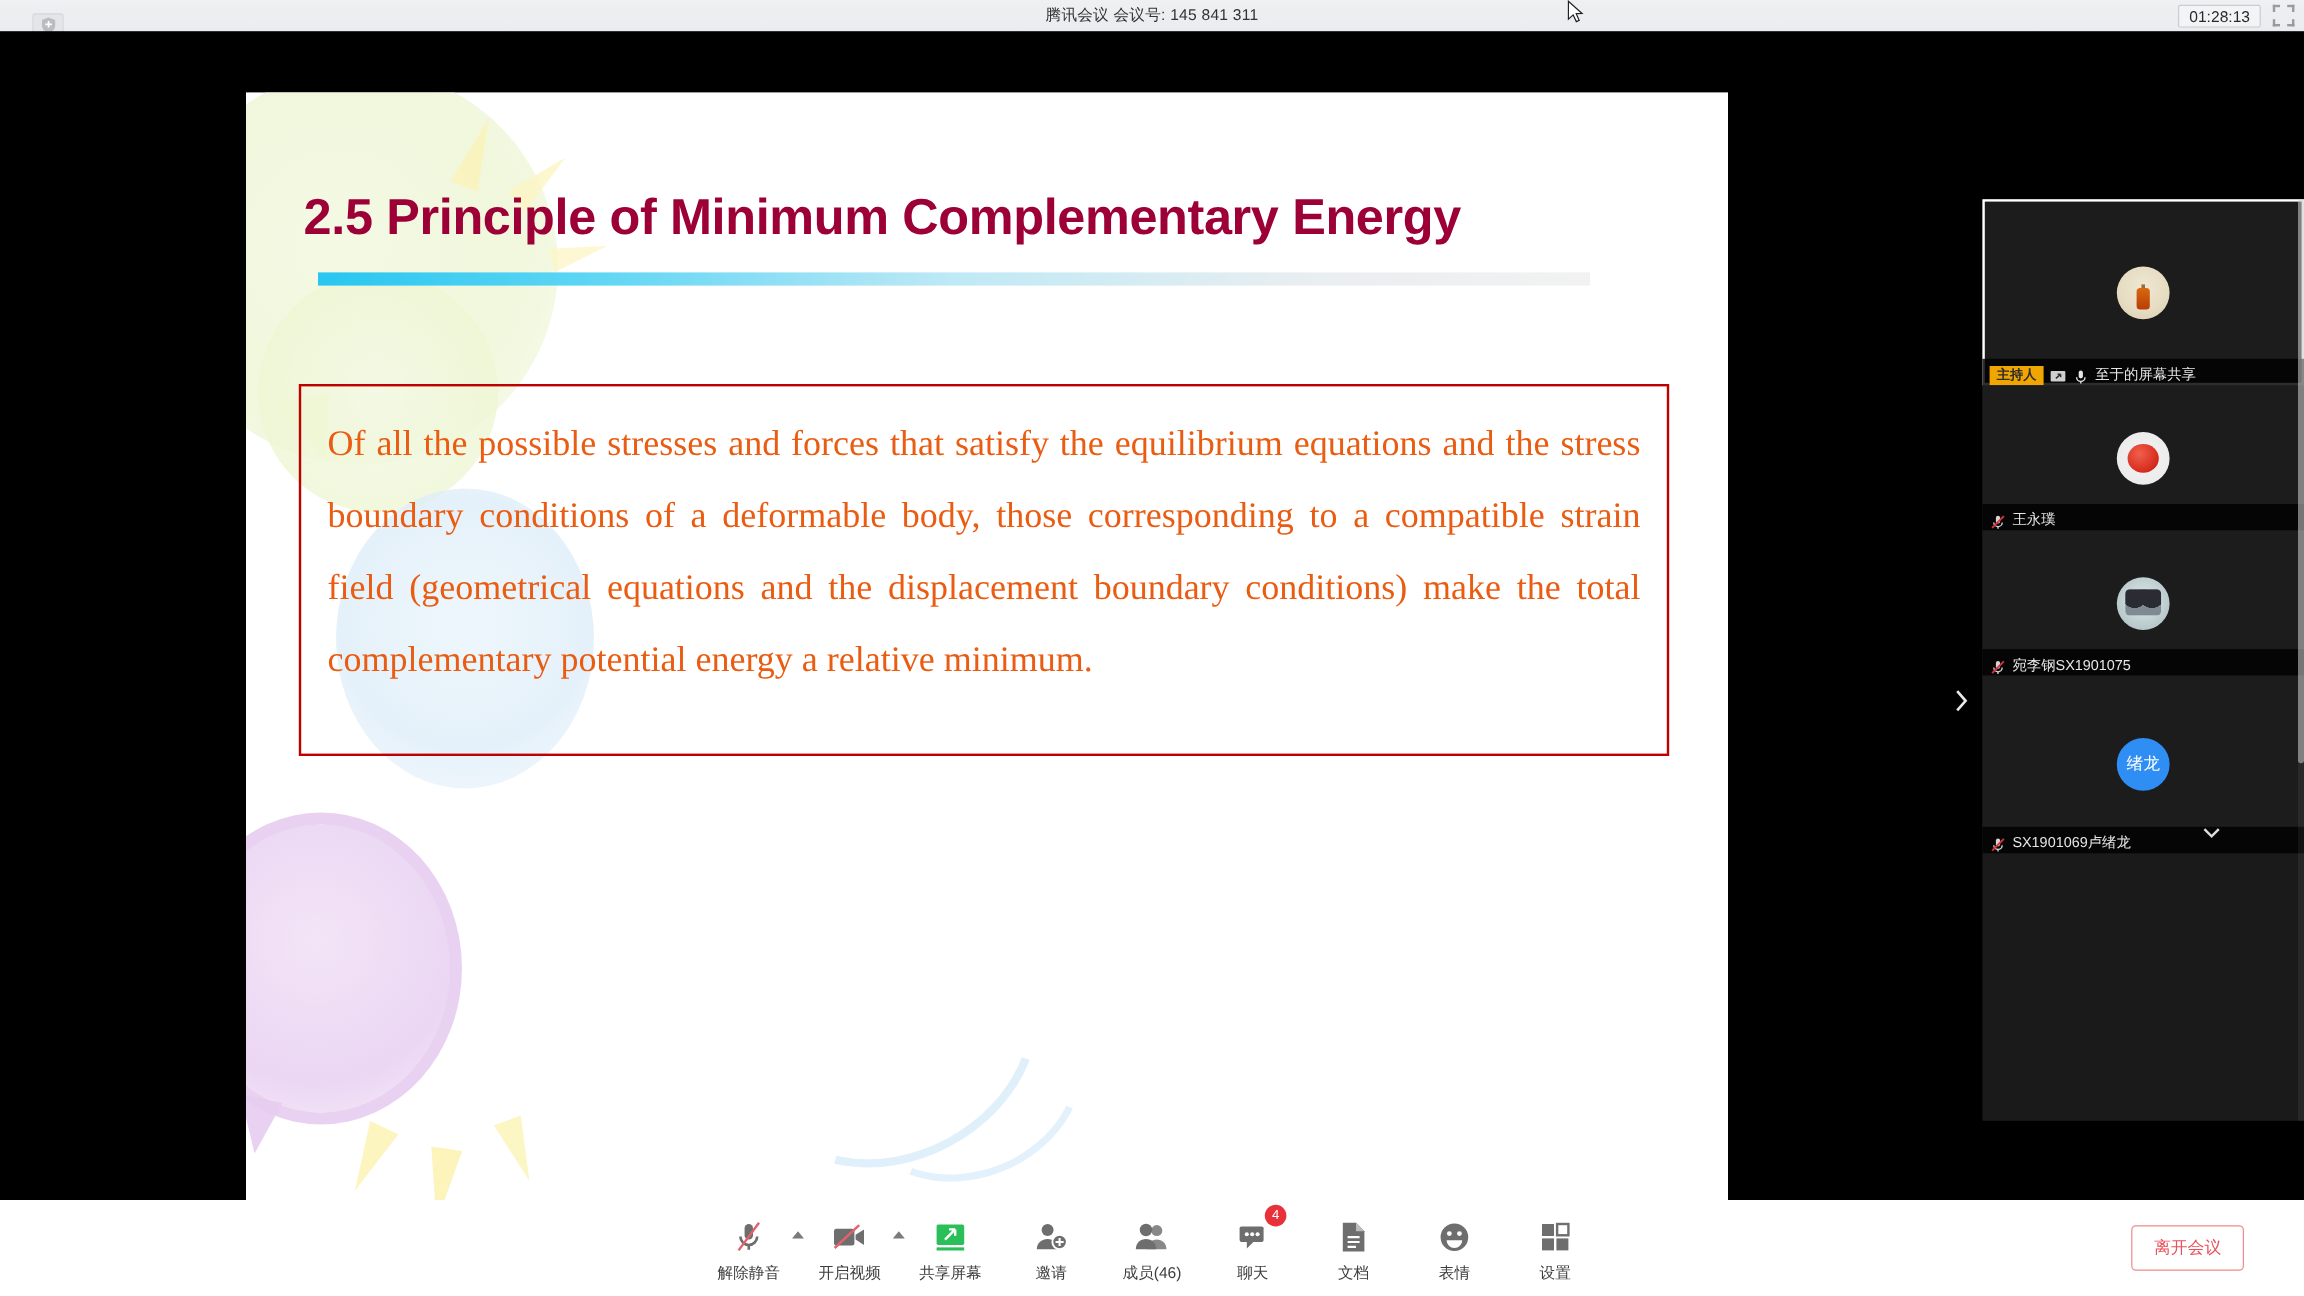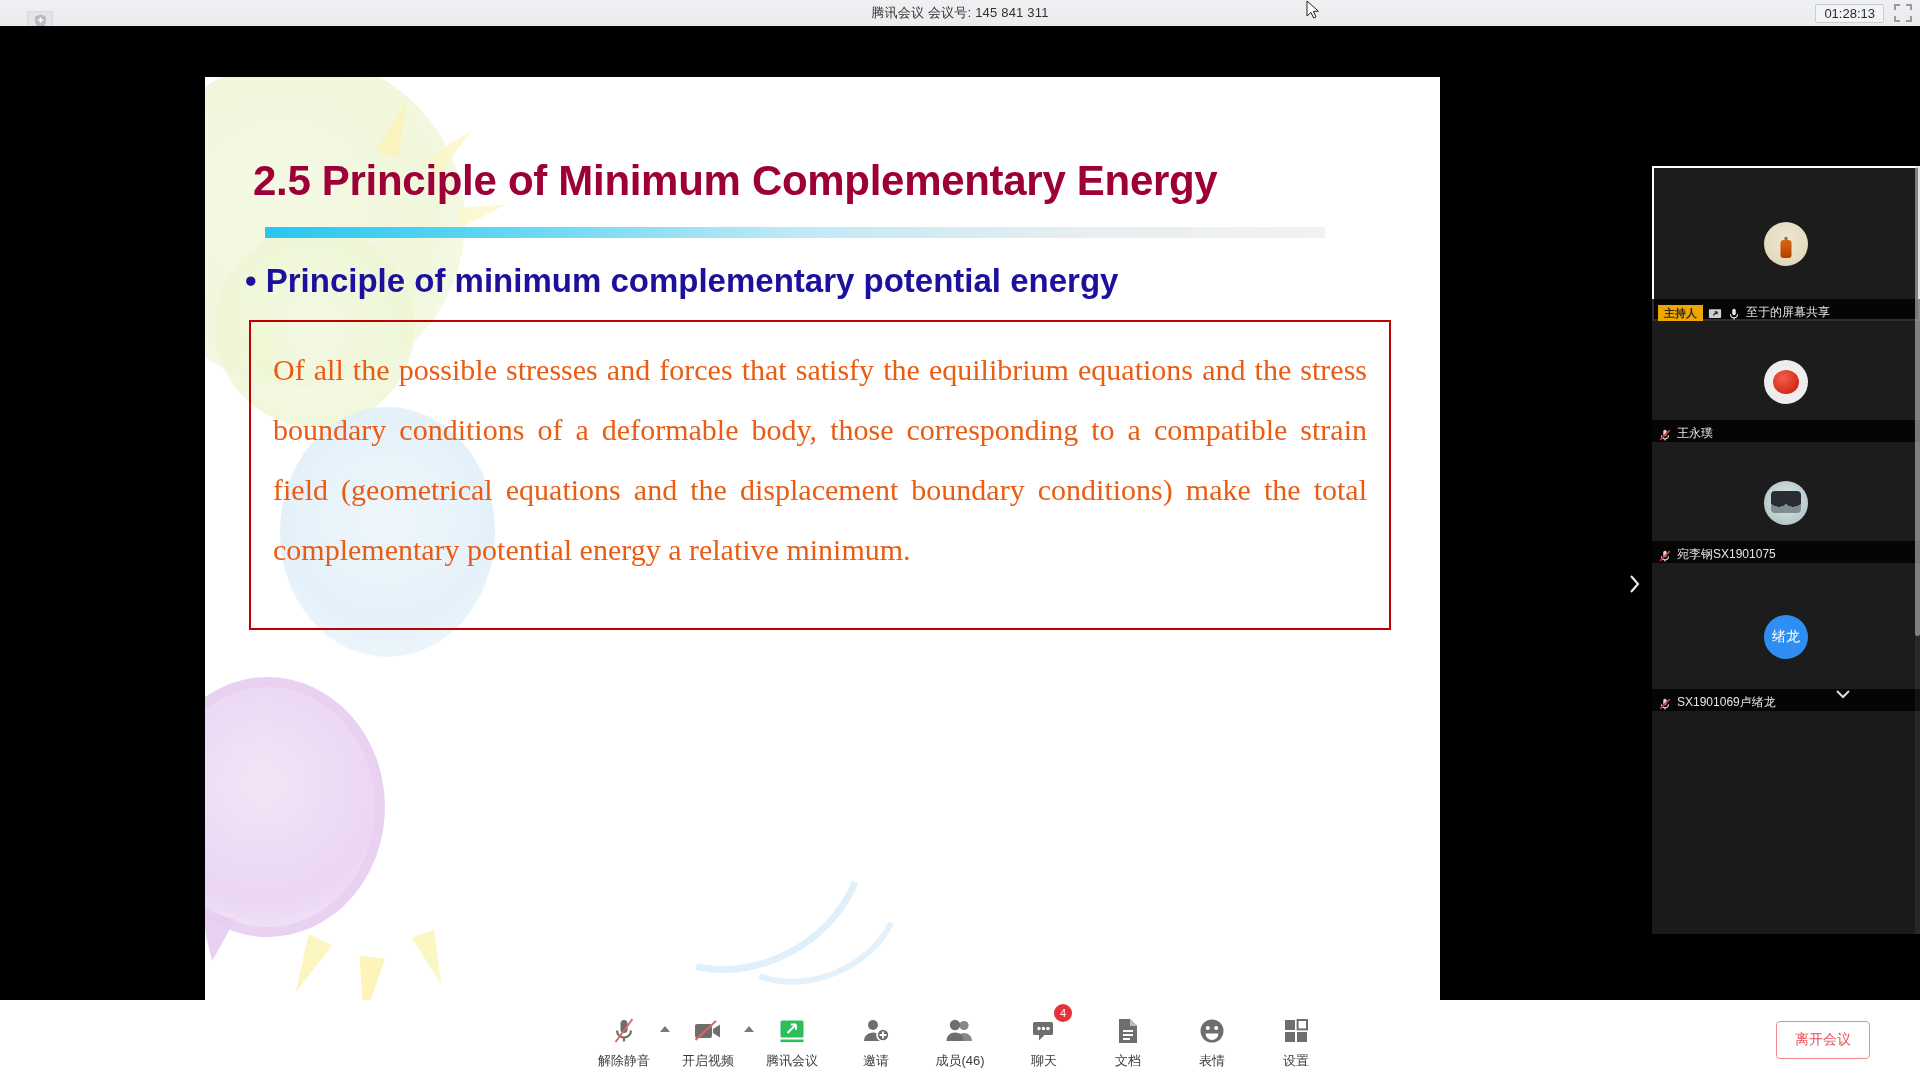--- a/index.html
+++ b/index.html
@@ -287,21 +287,20 @@
     <div class="deco ray" id="ray2"></div>
     <div class="deco ray" id="ray3"></div>
     <div class="deco ray" id="ray4"></div>
     <div class="deco ray" id="ray5"></div>
     <div class="deco ray" id="ray6"></div>
     <div class="deco" id="arc1"></div>
     <div class="deco" id="arc2"></div>
 
     <div id="slide-title">2.5 Principle of Minimum Complementary Energy</div>
     <div id="title-rule"></div>
-    <div id="subtitle">• Principle of minimum complementary potential energy</div>
 
     <div id="body-box">
       <div id="body-text">Of all the possible stresses and forces that satisfy the equilibrium equations and the stress boundary conditions of a deformable body, those corresponding to a compatible strain field (geometrical equations and the displacement boundary conditions) make the total complementary potential energy a relative minimum.</div>
     </div>
   </div>
 
   <div id="panel">
 
     <div id="panel-collapse">
       <svg width="12" height="20" viewBox="0 0 12 20">
@@ -414,21 +413,21 @@
     </div>
 
     <div class="tool">
       <div class="tool-icon">
         <svg width="30" height="28" viewBox="0 0 30 28">
           <rect x="3.5" y="3.5" width="23" height="17" rx="1.5" fill="#2bbf5a"></rect>
           <path d="M10.5 16 L19 7.5 M19 7.5 H13.8 M19 7.5 V12.8" stroke="#fff" stroke-width="2" fill="none"></path>
           <rect x="3.5" y="22.5" width="23" height="2.6" fill="#2bbf5a"></rect>
         </svg>
       </div>
-      <div class="tool-label">腾讯会议</div>
+      <div class="tool-label">共享屏幕</div>
     </div>
 
     <div class="tool">
       <div class="tool-icon">
         <svg width="28" height="28" viewBox="0 0 28 28">
           <circle cx="11" cy="8" r="5" fill="#6e6e6e"></circle>
           <path d="M2 24c0-5 4-8.5 9-8.5s9 3.5 9 8.5z" fill="#6e6e6e"></path>
           <circle cx="21" cy="18" r="6" fill="#6e6e6e" stroke="#fff" stroke-width="1.6"></circle>
           <path d="M21 14.6v6.8 M17.6 18h6.8" stroke="#fff" stroke-width="1.8"></path>
         </svg>

